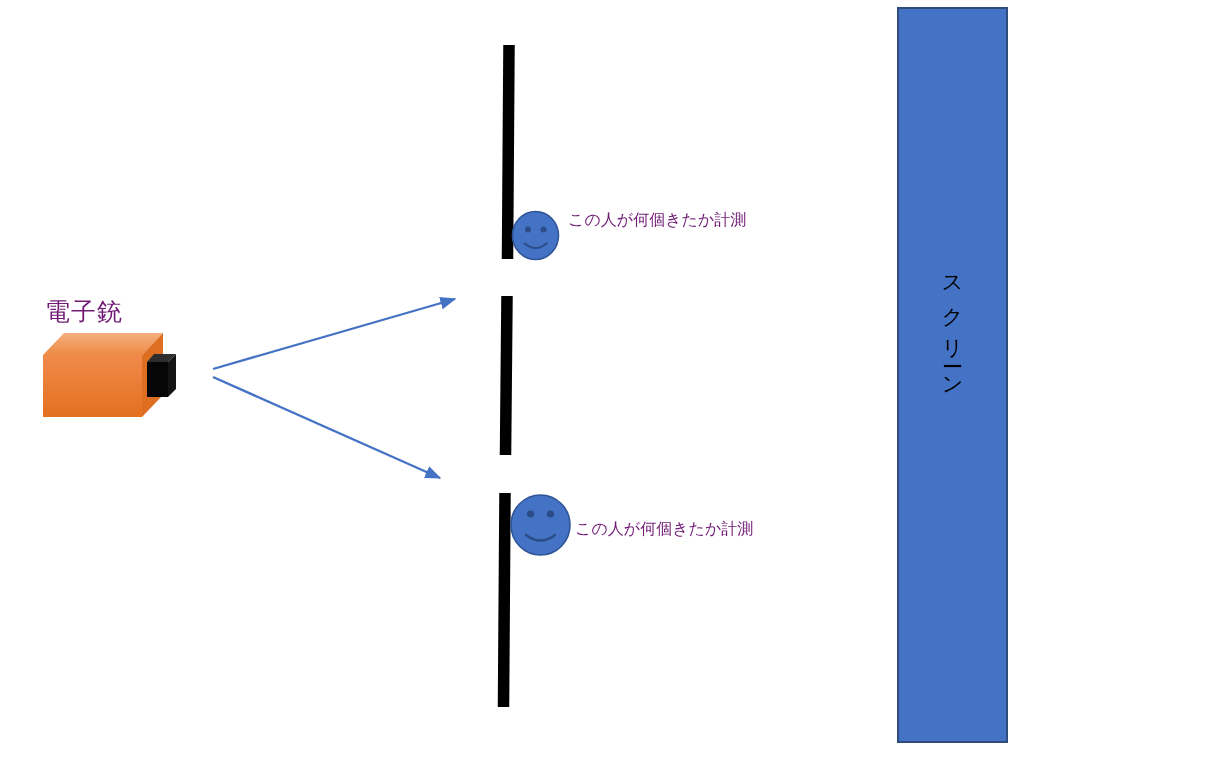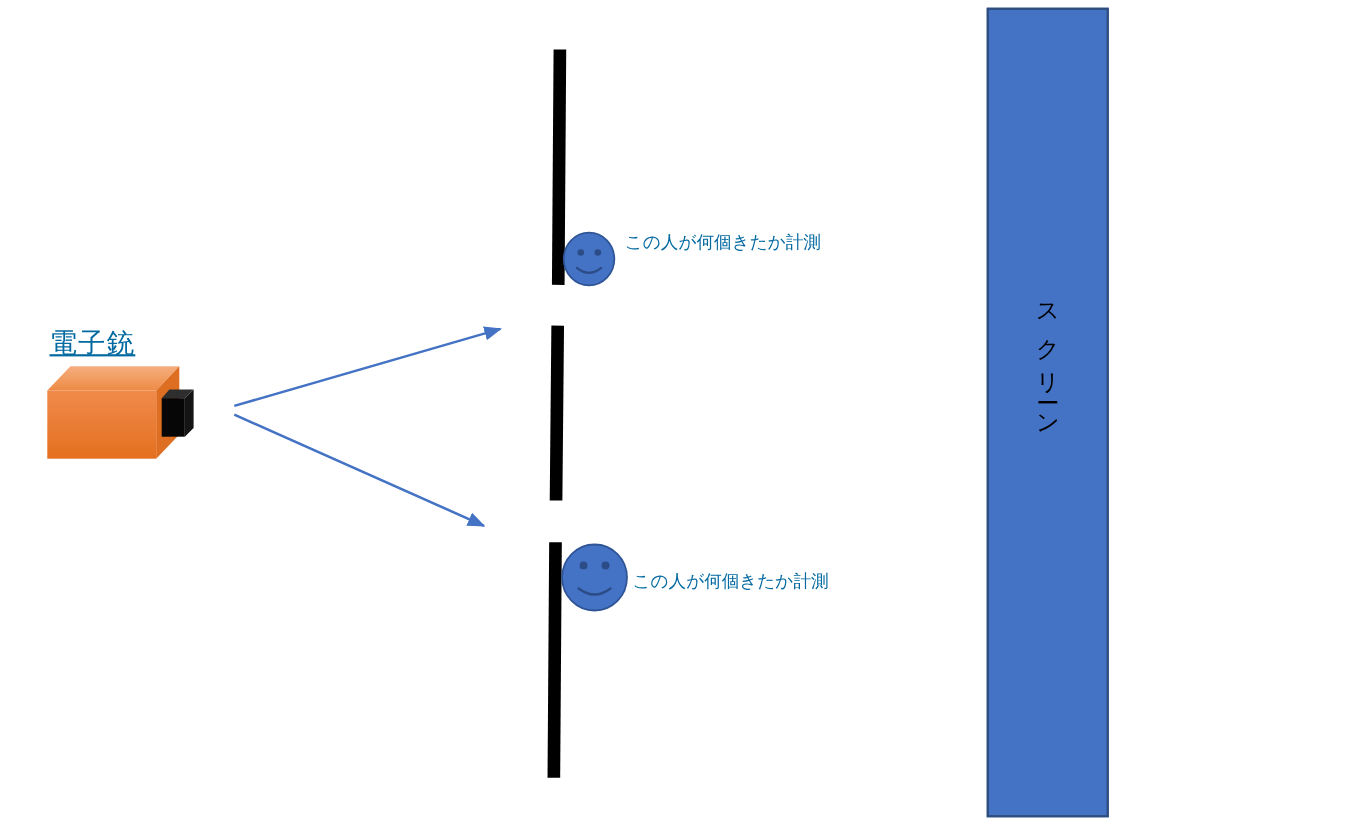--- a/index.html
+++ b/index.html
@@ -12,29 +12,28 @@
     font-family: "DejaVu Serif", "Liberation Serif", serif;
   }
   .canvas svg.layer {
     position: absolute;
     left: 0; top: 0;
     width: 1232px; height: 758px;
     display: block;
   }
   .label {
     position: absolute;
-    color: #0369a1;
+    color: #701a75;
     white-space: nowrap;
     line-height: 1.1;
   }
   .gun-label {
     left: 45px; top: 298px;
     font-size: 25px;
     letter-spacing: 1px;
-    text-decoration: underline;
   }
   .measure-label { font-size: 16px; }
   .measure-label.top { left: 568px; top: 211px; }
   .measure-label.bottom { left: 575px; top: 520px; }
   .screen {
     position: absolute;
     left: 897px; top: 7px;
     width: 111px; height: 736px;
     box-sizing: border-box;
     background: #4472C4;

